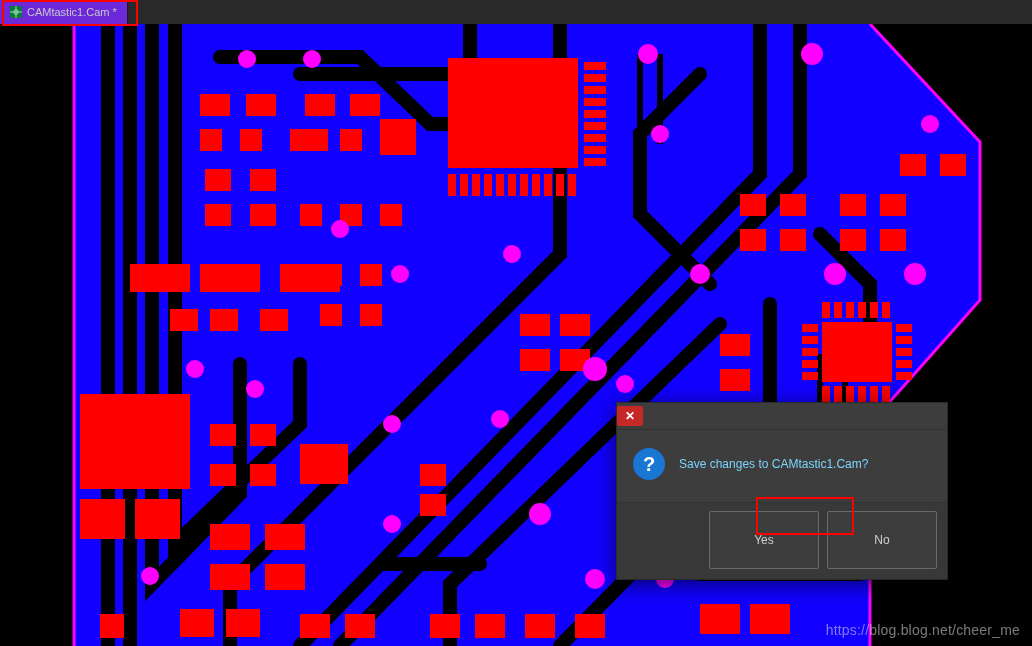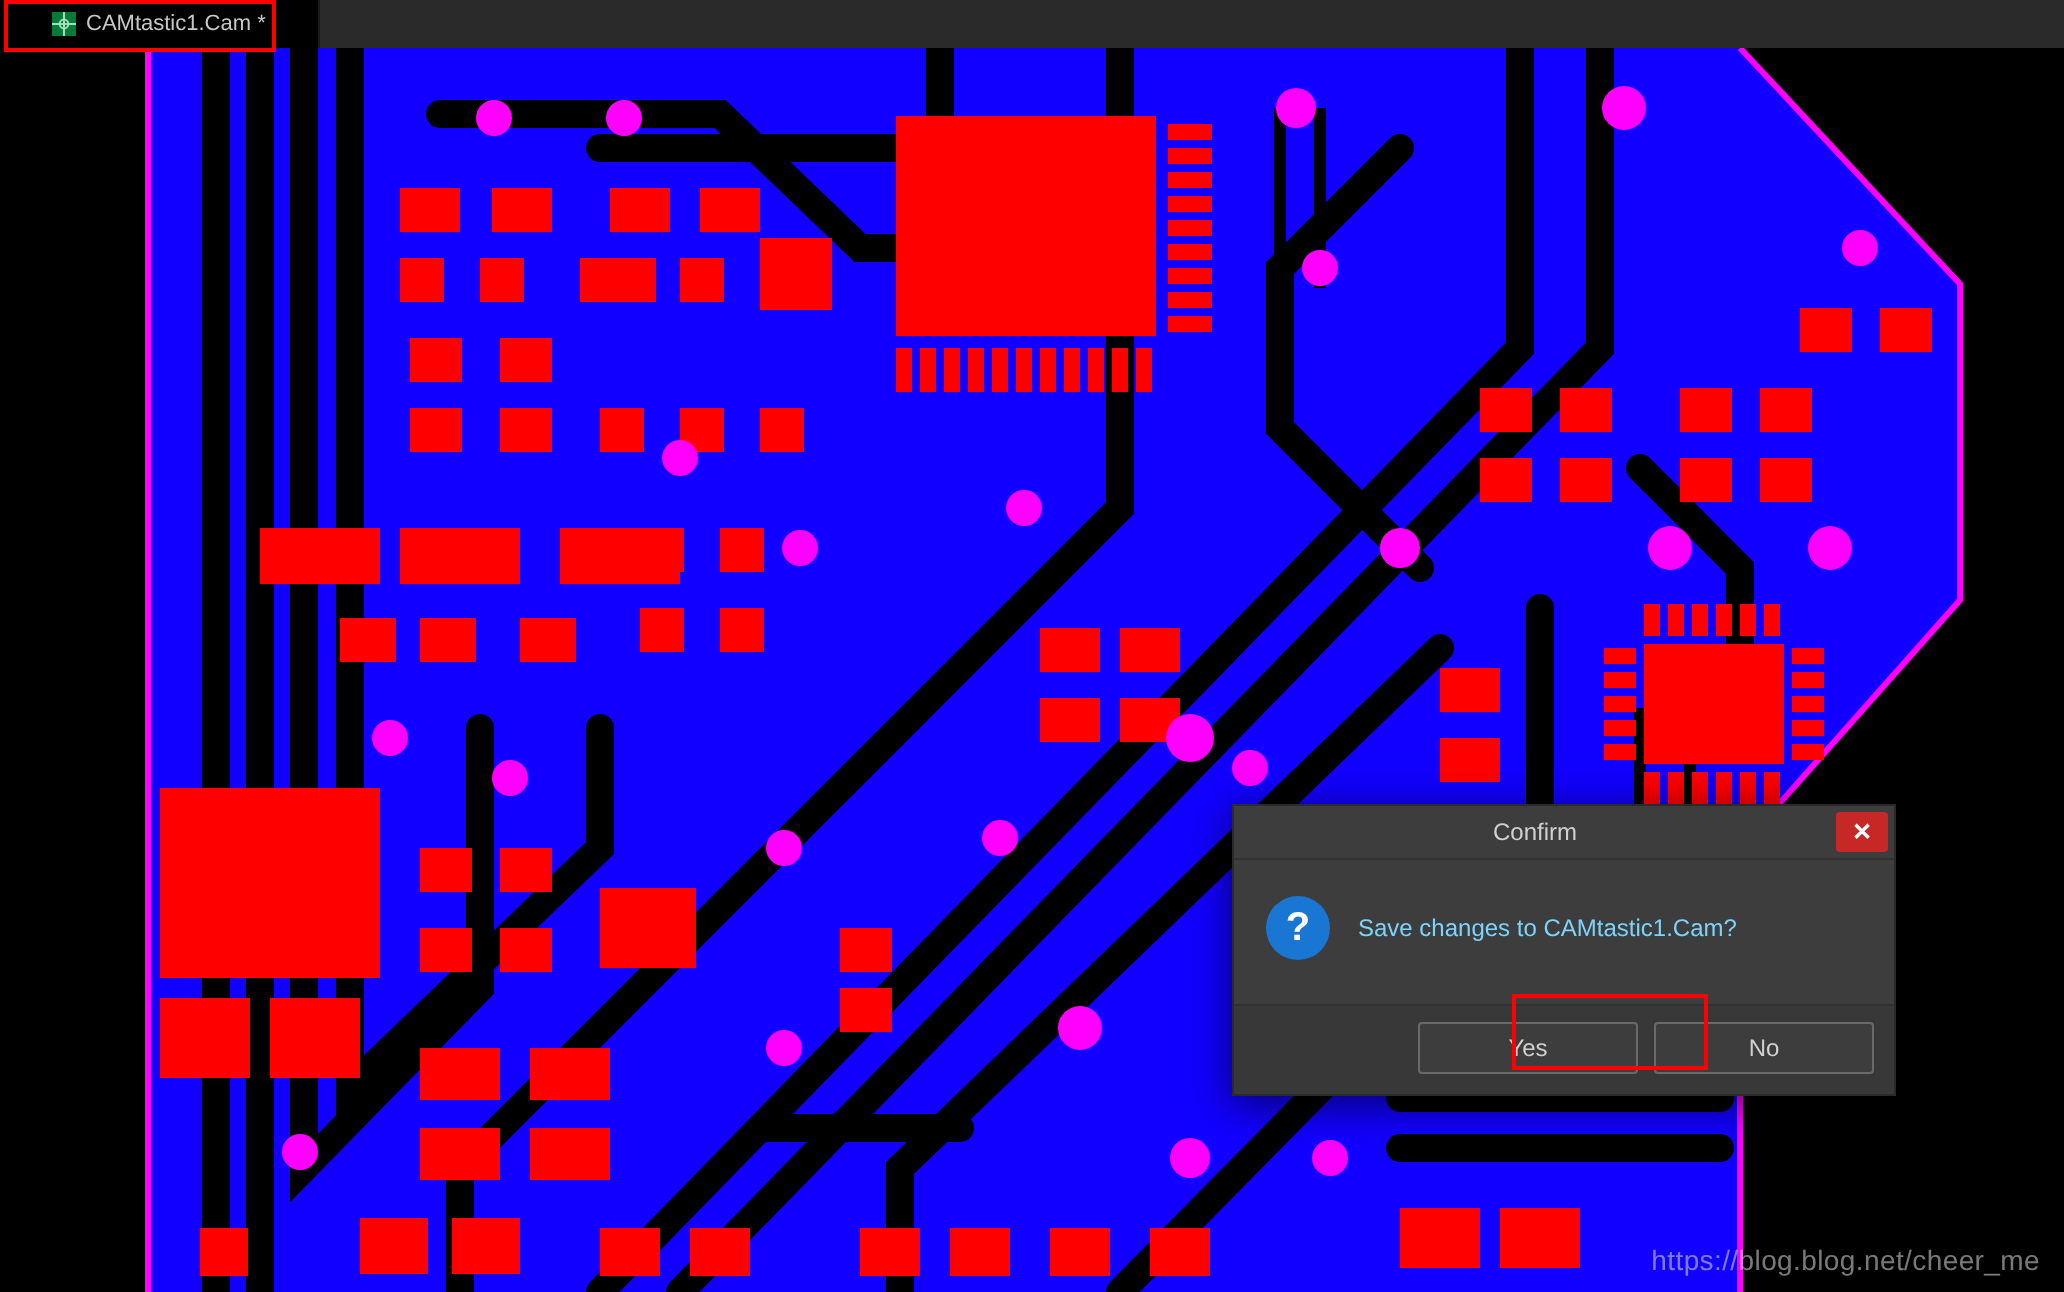--- a/index.html
+++ b/index.html
@@ -1,34 +1,34 @@
 <!DOCTYPE html>
 <html><head>
 <meta charset="utf-8">
 <style>
   html,body{margin:0;padding:0;width:1032px;height:646px;background:#000;font-family:"Segoe UI",Arial,sans-serif;font-size:12px;color:#ccc;overflow:hidden;position:relative}
   
   .tabbar{position:absolute;left:0;top:0;right:0;height:24px;background:#2a2a2a;border-bottom:1px solid #1a1a1a;display:flex;align-items:stretch}
-  .tab{display:flex;align-items:center;gap:5px;padding:0 26px;background:#000000;color:#c8c8c8;font-size:11px;border-right:1px solid #1a1a1a;cursor:default}
+  .tab{display:flex;align-items:center;gap:5px;padding:0 10px;background:#6d28d9;color:#c8c8c8;font-size:11px;border-right:1px solid #1a1a1a;cursor:default}
   .tab-icon svg{display:block}
   
   .hl{position:absolute;border:2px solid #ff0000;pointer-events:none;box-sizing:border-box}
   
   .canvas{position:absolute;left:0;top:24px;width:1032px;height:622px;background:#000}
   .canvas svg{position:absolute;left:0;top:0}
   
   .dialog{position:absolute;left:616px;top:402px;width:330px;background:#3d3d3d;border:1px solid #2a2a2a;box-shadow:0 4px 20px rgba(0,0,0,.6)}
   .dialog-titlebar{display:flex;align-items:center;height:26px;background:#3d3d3d;border-bottom:1px solid #323232}
   .dialog-title{flex:1;text-align:center;font-size:12px;color:#d0d0d0}
   .dialog-close{width:26px;height:20px;margin-right:3px;display:flex;align-items:center;justify-content:center;background:#c62828;color:#fff;font-size:12px;font-weight:bold;cursor:pointer;border-radius:2px}
   .dialog-body{display:flex;align-items:center;gap:14px;padding:18px 16px 22px 16px}
   .q-icon{width:32px;height:32px;border-radius:50%;background:#1976d2;display:flex;align-items:center;justify-content:center;color:#fff;font-size:20px;font-weight:bold;flex:none}
   .dialog-msg{color:#7dd3fc;font-size:12px}
   .dialog-buttons{display:flex;justify-content:flex-end;gap:8px;padding:8px 10px 10px 10px;background:#383838;border-top:1px solid #323232}
-  .btn{min-width:80px;height:24px;padding:0 14px;background:#3d3d3d;border:1px solid #6a6a6a;border-radius:2px;color:#d0d0d0;font-size:12px;display:flex;align-items:center;justify-content:center;cursor:pointer}
+  .btn{min-width:80px;height:24px;padding:16px 14px;background:#3d3d3d;border:1px solid #6a6a6a;border-radius:2px;color:#d0d0d0;font-size:12px;display:flex;align-items:center;justify-content:center;cursor:pointer}
   
   .wm{position:absolute;right:12px;bottom:8px;color:rgba(220,220,220,.55);font-size:14px;letter-spacing:.2px;pointer-events:none}
 </style>
 </head>
 <body>
 
 <div class="tabbar">
   <div class="tab">
     <span class="tab-icon">
       <svg width="12" height="12" viewBox="0 0 12 12">
@@ -239,21 +239,20 @@
         <circle cx="915" cy="250" r="11"></circle>
       <circle cx="150" cy="552" r="9"></circle>
     </g>
   </svg>
 </div>
 
 <div class="hl" style="left:2px;top:0;width:136px;height:26px"></div>
 
 <div class="dialog">
   <div class="dialog-titlebar">
-    <div class="dialog-title">Confirm</div>
     <div class="dialog-close">
       <span>✕</span>
     </div>
   </div>
   <div class="dialog-body">
     <div class="q-icon">
       <span>?</span>
     </div>
     <div class="dialog-msg">Save changes to CAMtastic1.Cam?</div>
   </div>

